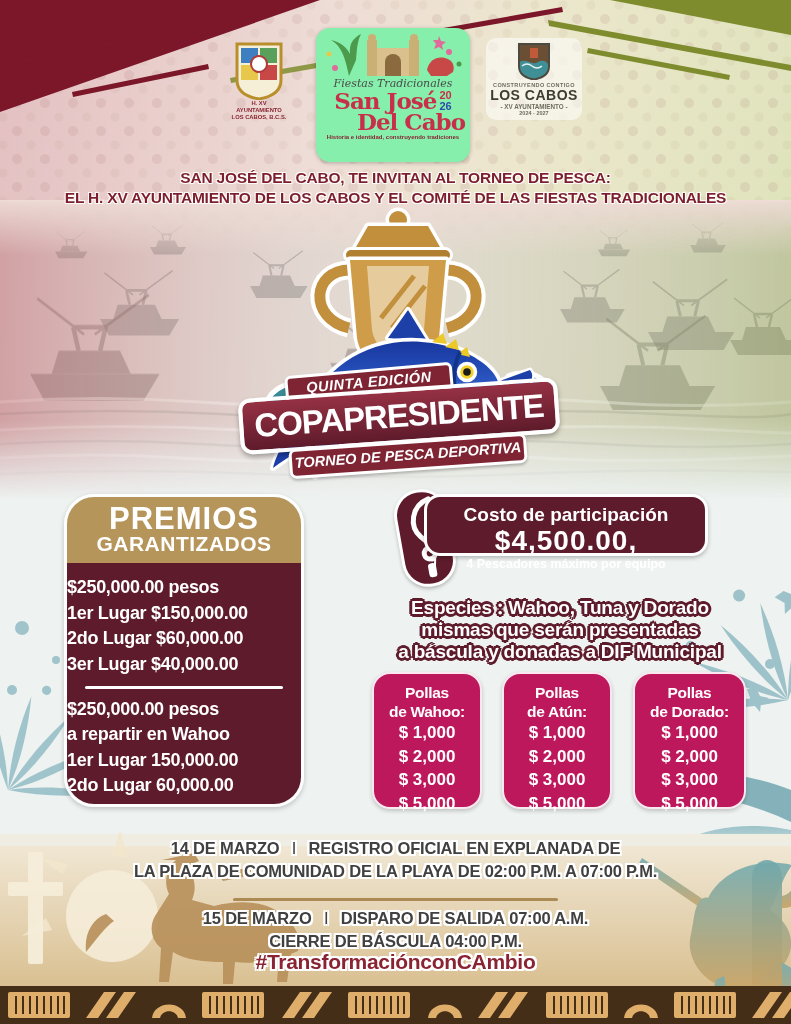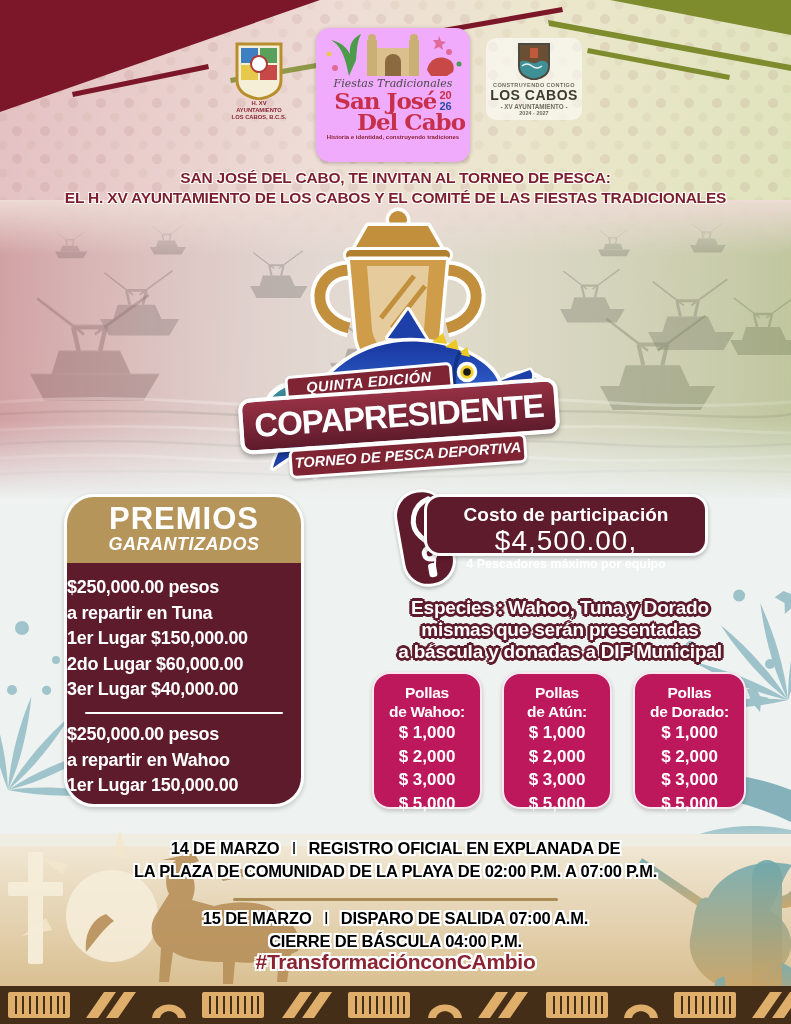--- a/index.html
+++ b/index.html
@@ -21,21 +21,21 @@
   .sw{text-shadow:-2px -2px 0 #fff,0 -2px 0 #fff,2px -2px 0 #fff,-2px 0 0 #fff,
       2px 0 0 #fff,-2px 2px 0 #fff,0 2px 0 #fff,2px 2px 0 #fff;}
   .swt{text-shadow:-1px -1px 0 rgba(255,255,255,.85),1px -1px 0 rgba(255,255,255,.85),
       -1px 1px 0 rgba(255,255,255,.85),1px 1px 0 rgba(255,255,255,.85);}
   .sm{text-shadow:-3px 0 0 #5e1b2b,3px 0 0 #5e1b2b,0 -3px 0 #5e1b2b,0 3px 0 #5e1b2b,
       -2px -2px 0 #5e1b2b,2px -2px 0 #5e1b2b,-2px 2px 0 #5e1b2b,2px 2px 0 #5e1b2b;}
 
   
   .crest{left:228px;top:42px;width:62px;text-align:center;}
   .crest .t{font-size:5.8px;font-weight:700;color:#8a2332;line-height:7px;}
-  .fsticker{left:316px;top:28px;width:154px;height:134px;background:#f0abfc;border-radius:14px;
+  .fsticker{left:316px;top:28px;width:154px;height:134px;background:#86efac;border-radius:14px;
     box-shadow:0 1px 4px rgba(0,0,0,.25);text-align:center;padding-top:2px;box-sizing:border-box;}
   .fscript{font-family:"DejaVu Serif",serif;font-style:italic;font-size:11px;color:#4a4a4a;margin-top:-3px;}
   .frow{display:flex;justify-content:center;align-items:flex-start;line-height:22px;}
   .ftitle{font-family:"DejaVu Serif",serif;font-weight:bold;font-size:23px;color:#c82f4a;letter-spacing:-1px;}
   .fyear{margin-left:3px;font-weight:800;font-size:11px;line-height:11px;text-align:left;}
   .ftag{font-size:6px;font-weight:700;color:#8a2332;margin-top:2px;}
   .lcsticker{left:486px;top:38px;width:96px;text-align:center;background:rgba(255,255,255,.55);
     border-radius:10px;padding:4px 2px;box-sizing:border-box;}
   .lct{font-size:5.5px;font-weight:700;color:#6d6d5e;letter-spacing:.4px;margin-top:2px;}
   .lcn{font-size:14px;font-weight:800;color:#3c3c30;letter-spacing:.5px;line-height:15px;}
@@ -56,48 +56,48 @@
     box-shadow:0 3px 5px rgba(0,0,0,.3);}
   .rib-sub{left:289px;top:441px;width:238px;height:30px;background:#7e2433;border:3px solid #fff;
     border-radius:7px;transform:rotate(-4deg);font-size:14.5px;font-weight:800;font-style:italic;
     line-height:23px;box-shadow:0 2px 3px rgba(0,0,0,.25);}
 
   
   .premios{left:64px;top:494px;width:240px;height:313px;border-radius:30px;border:3px solid rgba(255,255,255,.9);
     box-sizing:border-box;overflow:hidden;box-shadow:0 2px 5px rgba(0,0,0,.2);}
   .prem-head{background:#b6955b;height:66px;text-align:center;color:#fff;padding-top:5px;box-sizing:border-box;}
   .prem-title{font-size:31px;font-weight:800;letter-spacing:1px;line-height:33px;}
-  .prem-sub{font-size:18px;font-weight:800;letter-spacing:.5px;line-height:18px;font-style:italic;}
+  .prem-sub{font-size:21px;font-weight:800;letter-spacing:.5px;line-height:18px;}
   .prem-body{background:#5e1b2b;height:241px;color:#fff;padding-top:12px;box-sizing:border-box;}
   .prem-line{font-size:18px;font-weight:700;line-height:25.5px;letter-spacing:-.3px;}
   .prem-div{width:198px;height:2.5px;background:#fff;border-radius:2px;margin:9px auto 8px;}
 
   
   .rodblob{left:398px;top:489px;width:54px;height:98px;background:#5e1b2b;border:3px solid #fff;
     border-radius:26px;transform:rotate(-10deg);box-sizing:border-box;box-shadow:0 2px 4px rgba(0,0,0,.25);}
   .costo{left:424px;top:494px;width:284px;height:62px;background:#5e1b2b;border:3px solid #fff;
     border-radius:16px;box-sizing:border-box;text-align:center;color:#fff;padding-top:7px;
     box-shadow:0 2px 4px rgba(0,0,0,.25);}
   .costo-title{font-size:19px;font-weight:700;line-height:22px;}
-  .costo-amount{font-size:28px;font-weight:400;letter-spacing:1px;line-height:30px;}
+  .costo-amount{font-size:28px;font-weight:700;letter-spacing:1px;line-height:30px;}
   .costo-note{font-size:12.5px;font-weight:700;line-height:16px;}
 
   
   .especies{left:350px;top:597px;width:420px;text-align:center;color:#fff;
     font-size:19px;font-weight:800;line-height:22px;letter-spacing:-.2px;}
 
   
   .polla{top:672px;width:110px;height:137px;background:#be185d;border:2.5px solid rgba(255,255,255,.9);
     border-radius:18px;box-sizing:border-box;text-align:center;color:#fff;padding-top:9px;
     box-shadow:0 2px 4px rgba(0,0,0,.2);}
   .polla .t{font-size:15.5px;font-weight:800;line-height:19px;letter-spacing:-.3px;}
   .polla .v{font-size:17px;font-weight:700;line-height:23.5px;}
 
   
-  .sched{color:#000000;font-size:16.5px;line-height:23px;letter-spacing:-.2px;}
+  .sched{color:#404040;font-size:16.5px;line-height:23px;letter-spacing:-.2px;}
   .sched .d{font-weight:700;}
   .sched .sep{font-weight:400;margin:0 8px;}
   .sched .b{font-weight:800;}
   .sched .n{font-weight:600;}
   .sdiv{left:233px;top:898px;width:325px;height:3px;background:#ab8a54;border-radius:2px;}
   .hashtag{top:950px;font-size:21px;font-weight:800;color:#8a2332;letter-spacing:-.3px;}
 </style>
 </head>
 <body>
 
@@ -399,21 +399,20 @@
   </div>
 
   <div class="abs premios">
     <div class="prem-head">
       <div class="prem-title">PREMIOS</div>
       <div class="prem-sub">GARANTIZADOS</div>
     </div>
     <div class="prem-body">
       <div>
         <div class="prem-line">$250,000.00 pesos</div>
-        <div class="prem-line">a repartir en Tuna</div>
         <div class="prem-line">1er Lugar $150,000.00</div>
         <div class="prem-line">2do Lugar $60,000.00</div>
         <div class="prem-line">3er Lugar $40,000.00</div>
       </div>
       <div class="prem-div"></div>
       <div>
         <div class="prem-line">$250,000.00 pesos</div>
         <div class="prem-line">a repartir en Wahoo</div>
         <div class="prem-line">1er Lugar 150,000.00</div>
         <div class="prem-line">2do Lugar 60,000.00</div>

